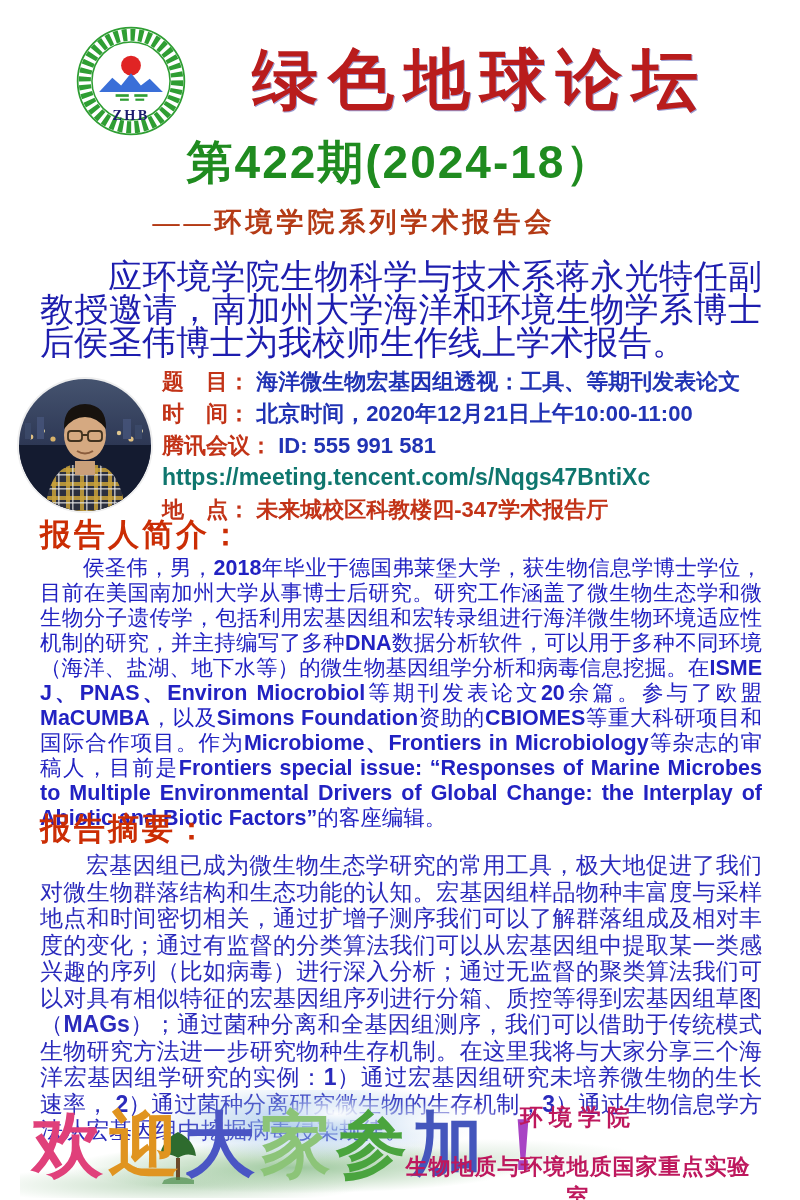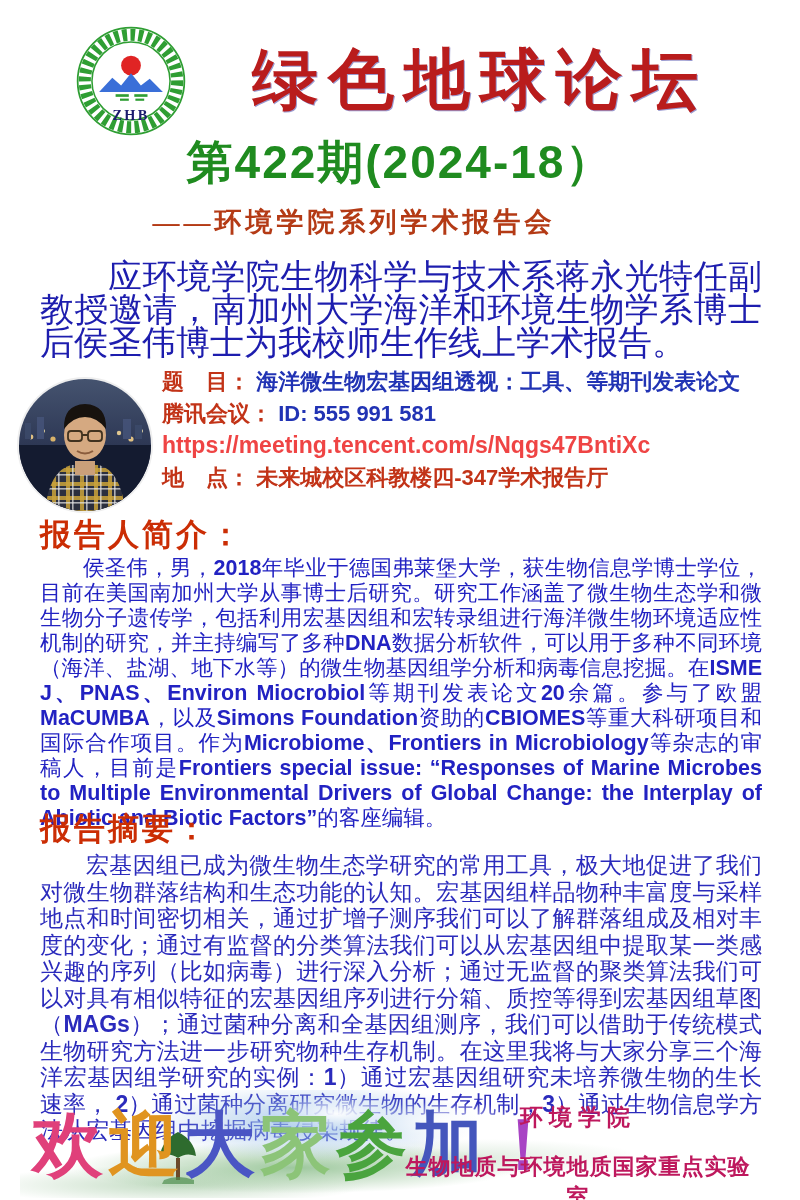--- a/index.html
+++ b/index.html
@@ -40,21 +40,21 @@
   }
   .details{
     position:absolute;left:162px;top:366px;width:616px;
     font-size:22px;font-weight:600;line-height:31px;
   }
   .details .row{white-space:nowrap;margin-bottom:1px;}
   .lbl{color:#c23317;}
   .val-blue{color:#2133b4;}
   .val-blue-b{color:#2133b4;font-weight:700;}
   .val-red{color:#c23317;}
-  .url-row{color:#ef4444;font-weight:700;font-size:23px;}
+  .url-row{color:#0f766e;font-weight:700;font-size:23px;}
   
   .sec-heading{
     position:absolute;left:40px;width:400px;
     font-size:31px;font-weight:800;color:#cb2d04;letter-spacing:3px;
   }
   .sec-body{
     position:absolute;left:40px;width:722px;
     text-indent:2em;text-align:justify;
   }
   #bio-text{top:556px;font-size:21.5px;line-height:25px;color:#2222c2;font-weight:500;}
@@ -151,20 +151,24 @@
       <path d="M58 72 Q66 77 74 72" stroke="#8a5c3c" stroke-width="2" fill="none"></path>
     </svg>
   </div>
 
   <div class="details">
     <div class="row">
       <span class="lbl">题　目：</span>
       <span class="val-blue">海洋微生物宏基因组透视：工具、等期刊发表论文</span>
     </div>
     <div class="row">
+      <span class="lbl">时　间：</span>
+      <span class="val-blue"><span>北京时间，</span><span style="font-weight: 800;">2020年12月21日上午10:00-11:00</span></span>
+    </div>
+    <div class="row">
       <span class="lbl">腾讯会议：</span>
       <span class="val-blue-b">ID: 555 991 581</span>
     </div>
     <div class="row url-row">https://meeting.tencent.com/s/Nqgs47BntiXc</div>
     <div class="row">
       <span class="lbl">地　点：</span>
       <span class="val-red">未来城校区科教楼四-347学术报告厅</span>
     </div>
   </div>
 

